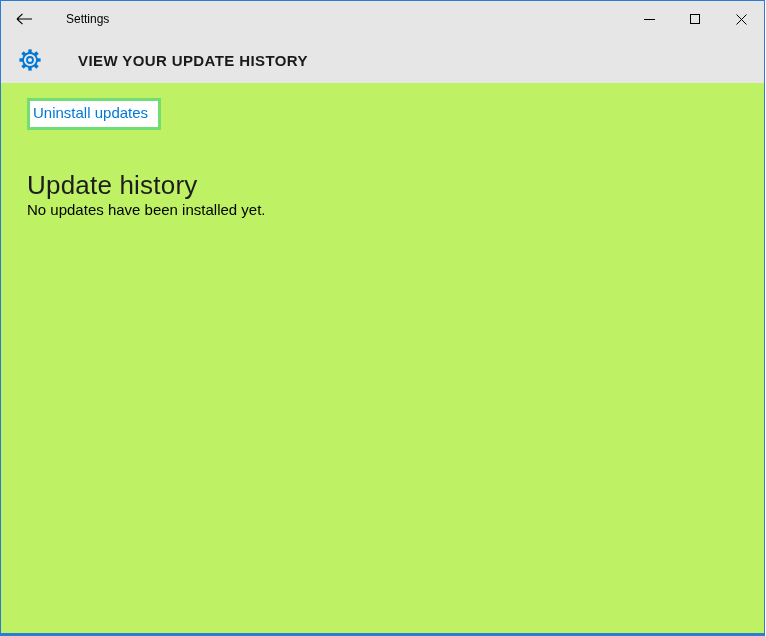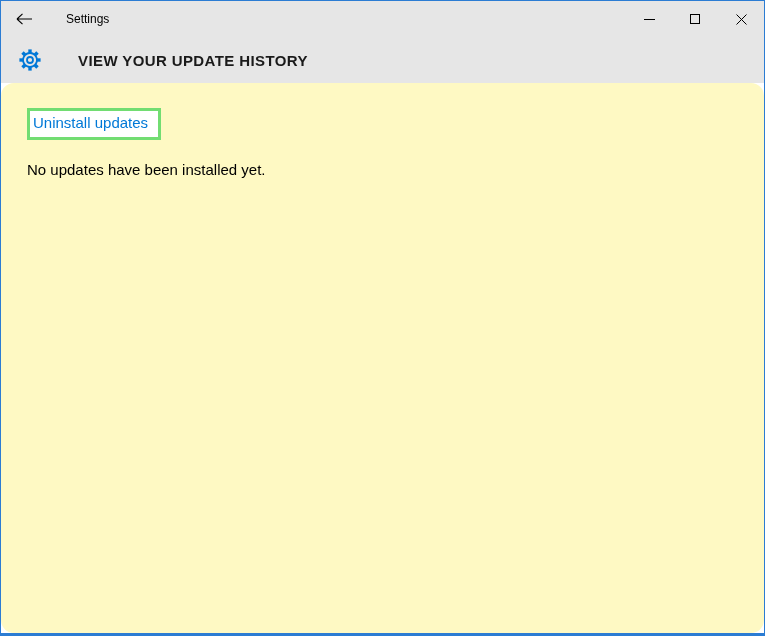--- a/index.html
+++ b/index.html
@@ -77,23 +77,22 @@
   .page-title {
     font-size: 15px;
     font-weight: 600;
     color: #1a1a1a;
     letter-spacing: 0.4px;
     margin-left: 20px;
   }
   
   .content {
     flex: 1;
-    background: #fef9c3;
-    padding: 25px 0 0 26px;
-    border-radius: 13px;
+    background: #bef264;
+    padding: 15px 0 0 26px;
   }
   .link {
     color: #0078d7;
     font-size: 15px;
     text-decoration: none;
     cursor: pointer;
     display: inline-block;
   }
   .highlight-box {
     display: inline-block;
@@ -103,21 +102,20 @@
   }
   .link-row-2 { margin-top: 17px; margin-left: 2px; }
   .section-heading {
     margin-top: 40px;
     font-size: 26px;
     font-weight: 300;
     color: #1d1d1d;
     letter-spacing: 0.2px;
   }
   .empty-message {
-    margin-top: 21px;
     font-size: 15px;
     color: #000000;
   }
 </style>
 </head>
 <body>
 
 <div class="window">
 
   <div class="titlebar">
@@ -161,18 +159,19 @@
     <span class="page-title">VIEW YOUR UPDATE HISTORY</span>
   </div>
 
   <div class="content">
 
     <span class="highlight-box">
       <a class="link">Uninstall updates</a>
     </span>
 
 
+    <h1 class="section-heading">Update history</h1>
 
     <p class="empty-message">No updates have been installed yet.</p>
 
   </div>
 
 </div>
 
 </body></html>

